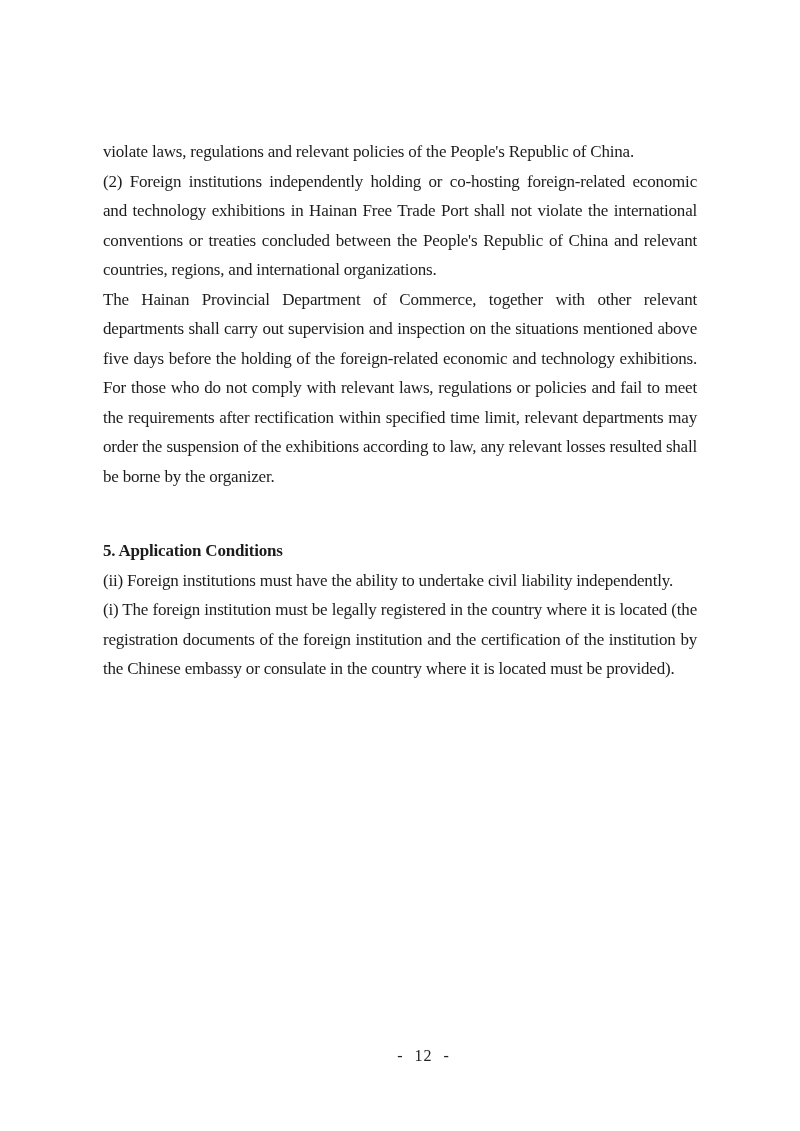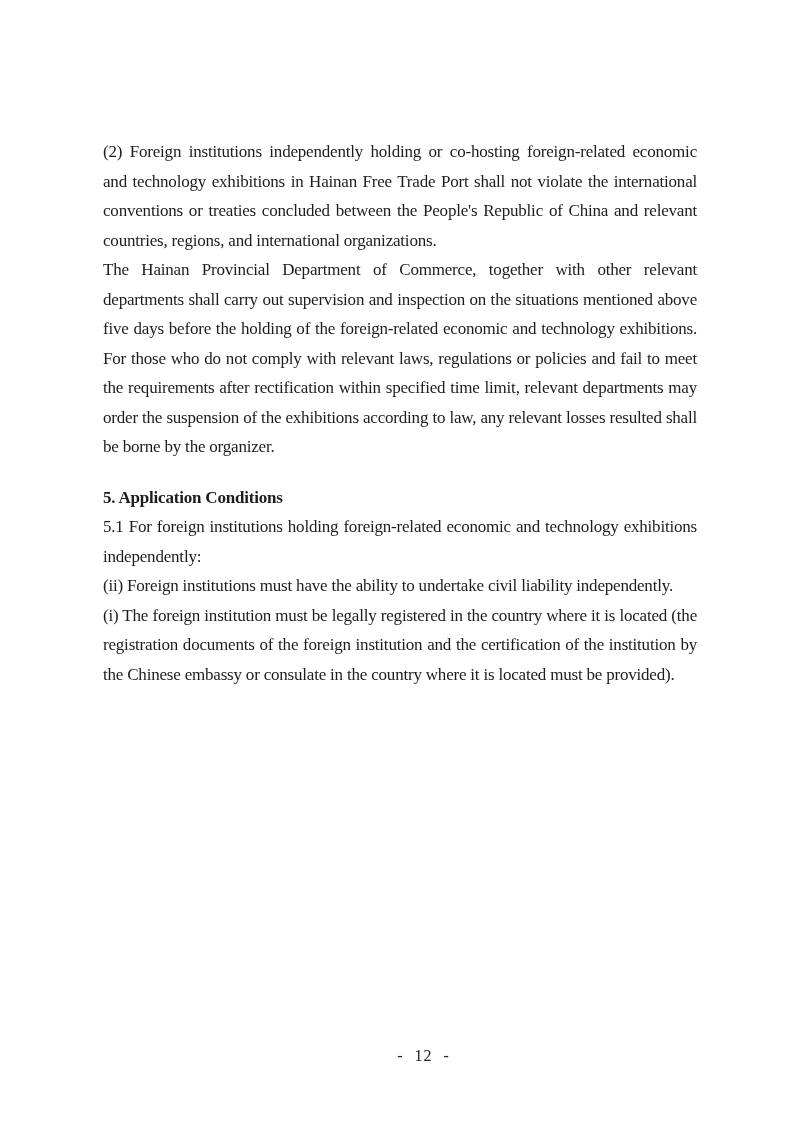--- a/index.html
+++ b/index.html
@@ -23,21 +23,21 @@
     top: 137px;
     font-size: 17px;
     line-height: 29.5px;
     letter-spacing: -0.2px;
     text-align: justify;
   }
   .content p {
     margin: 0;
   }
   .content .heading {
-    margin: 21px 0 0 0;
+    margin: 45px 0 0 0;
     font-size: 17px;
     line-height: 29.5px;
     font-weight: 700;
     text-align: left;
   }
   .footer {
     position: absolute;
     left: 0;
     right: 0;
     top: 1044px;
@@ -48,23 +48,23 @@
     word-spacing: 6px;
     color: #222222;
     padding-left: 47px;
   }
 </style>
 </head>
 <body>
 
 <div class="page">
   <div class="content">
+    <p>violate laws, regulations and relevant policies of the People's Republic of China.</p>
     <p>(2) Foreign institutions independently holding or co-hosting foreign-related economic and technology exhibitions in Hainan Free Trade Port shall not violate the international conventions or treaties concluded between the People's Republic of China and relevant countries, regions, and international organizations.</p>
     <p>The Hainan Provincial Department of Commerce, together with other relevant departments shall carry out supervision and inspection on the situations mentioned above five days before the holding of the foreign-related economic and technology exhibitions. For those who do not comply with relevant laws, regulations or policies and fail to meet the requirements after rectification within specified time limit, relevant departments may order the suspension of the exhibitions according to law, any relevant losses resulted shall be borne by the organizer.</p>
     <p class="heading">5. Application Conditions</p>
-    <p>5.1 For foreign institutions holding foreign-related economic and technology exhibitions independently:</p>
     <p>(ii) Foreign institutions must have the ability to undertake civil liability independently.</p>
     <p>(i) The foreign institution must be legally registered in the country where it is located (the registration documents of the foreign institution and the certification of the institution by the Chinese embassy or consulate in the country where it is located must be provided).</p>
   </div>
   <div class="footer">
     <span>- 12 -</span>
   </div>
 </div>
 
 </body></html>

